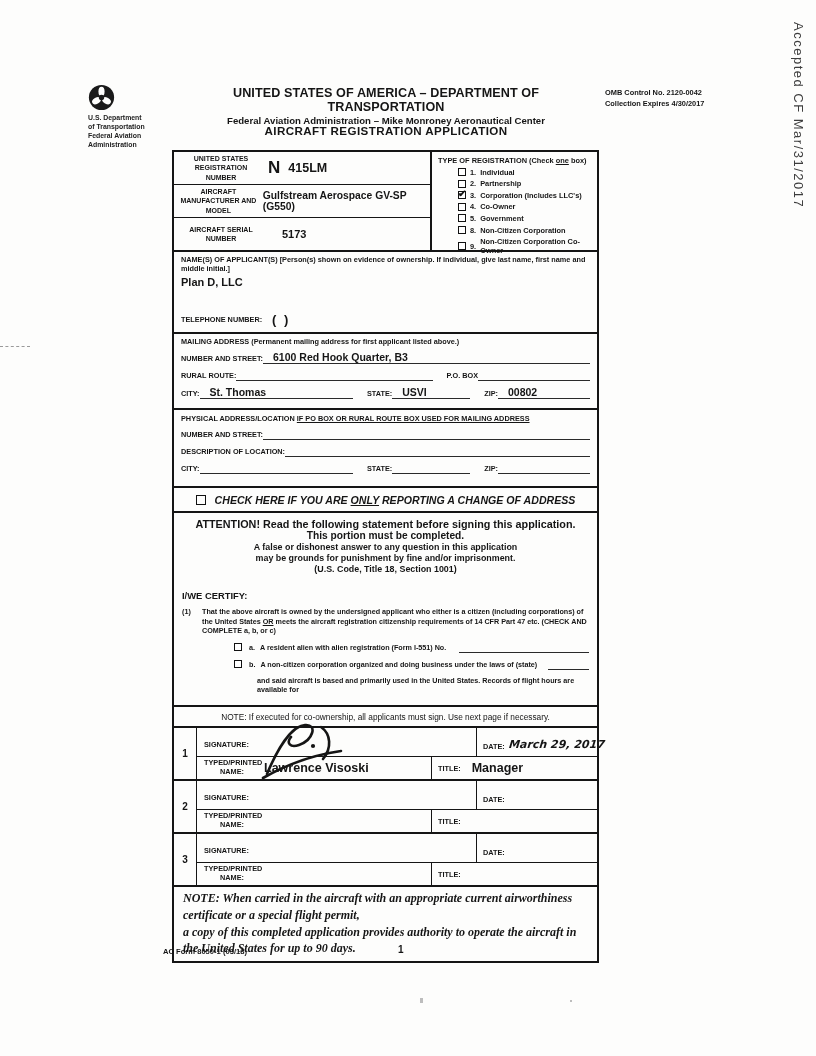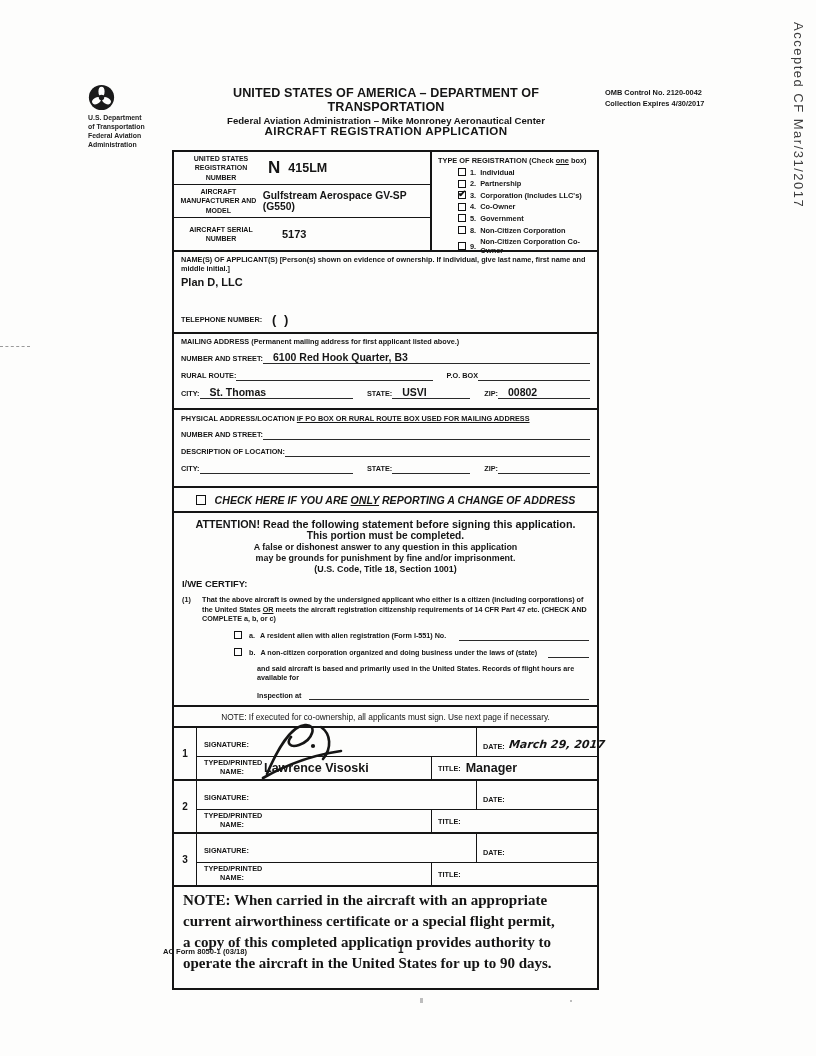--- a/index.html
+++ b/index.html
@@ -62,47 +62,47 @@
   .gap { width:14px; flex:0 0 auto; }
   
   .row-change { border-top:2px solid #151515; height:25px; display:flex; align-items:center; justify-content:center; gap:9px; }
   .change-text { font-size:10.6px; font-weight:bold; font-style:italic; }
   
   .row-attn { border-top:2px solid #151515; height:194px; padding:5px 8px 0; overflow:hidden; }
   .attn1 { text-align:center; font-size:10.8px; font-weight:bold; }
   .attn2 { text-align:center; font-size:10.2px; font-weight:bold; }
   .attn3 { text-align:center; font-size:8.9px; font-weight:600; margin-top:1px; }
   .cert-title { text-align:center; font-size:12px; font-weight:bold; text-decoration:underline; margin-top:6px; letter-spacing:.5px; }
-  .certify { font-size:9.4px; font-weight:bold; margin-top:4px; }
+  .certify { font-size:9.4px; font-weight:bold; margin-top:16px; }
   .citem { display:flex; font-size:7.2px; font-weight:bold; margin-top:6px; line-height:1.35; }
   .cnum { width:20px; flex:0 0 auto; }
   .csub { display:flex; align-items:center; gap:5px; margin:5px 0 0 52px; font-size:7.2px; font-weight:bold; }
   .csub .cb { margin-right:2px; }
   .csub-cont { margin-left:75px; font-size:7.2px; font-weight:bold; margin-top:6px; display:flex; align-items:flex-end; }
   
   .row-note { border-top:2px solid #151515; height:21px; display:flex; align-items:center; justify-content:center;
               font-size:8.3px; font-weight:normal; }
   .sig-row { border-top:2px solid #151515; display:flex; height:53px; }
   .sig-num { width:23px; border-right:1.8px solid #151515; display:flex; align-items:center; justify-content:center;
              font-size:10px; font-weight:bold; }
   .sig-main { flex:1; display:flex; flex-direction:column; }
   .sig-top { display:flex; flex:1; border-bottom:1.8px solid #151515; }
   .sig-cell { flex:1; border-right:1.8px solid #151515; padding:5px 7px; position:relative; }
   .date-cell { width:120px; padding:5px 6px; display:flex; align-items:flex-end; gap:4px; }
   .sig-bot { display:flex; flex:1; }
   .name-cell { flex:1; border-right:1.8px solid #151515; padding:1px 7px; display:flex; align-items:center; gap:4px; }
   .name-lbl { width:56px; text-align:center; line-height:1.2; flex:0 0 auto; }
-  .title-cell { width:165px; padding:1px 6px; display:flex; align-items:center; gap:5px; }
+  .title-cell { width:165px; padding:1px 6px; display:flex; align-items:center; gap:11px; }
   .big-val { font-size:12.5px; font-weight:bold; }
   .hand { font-family:"DejaVu Sans", sans-serif; font-weight:bold; font-style:italic; font-size:11px;
           display:inline-block; transform:skewX(-6deg); white-space:nowrap; }
   .scrawl { position:absolute; left:64px; top:-8px; width:120px; height:56px; z-index:3; overflow:visible; pointer-events:none; }
   
-  .row-bottom { border-top:2px solid #151515; padding:3px 9px 14px;
-                font-family:"Liberation Serif", serif; font-weight:bold; font-size:15px; line-height:1.4; }
+  .row-bottom { border-top:2px solid #151515; padding:3px 9px 4px;
+                font-family:"Liberation Serif", serif; font-weight:bold; font-size:12px; line-height:1.4;font-style:italic; }
   
   .footer-form { position:absolute; left:163px; top:947px; font-size:7.6px; font-weight:bold; }
   .footer-page { position:absolute; left:398px; top:944px; font-size:10px; font-weight:bold; }
   
   .artifact-dash { position:absolute; left:0px; top:346px; width:30px; border-top:1px dashed #9a9a9a; }
   .speck { position:absolute; background:#bdbdbd; width:3px; height:5px; }
 </style>
 </head>
 <body>
 

